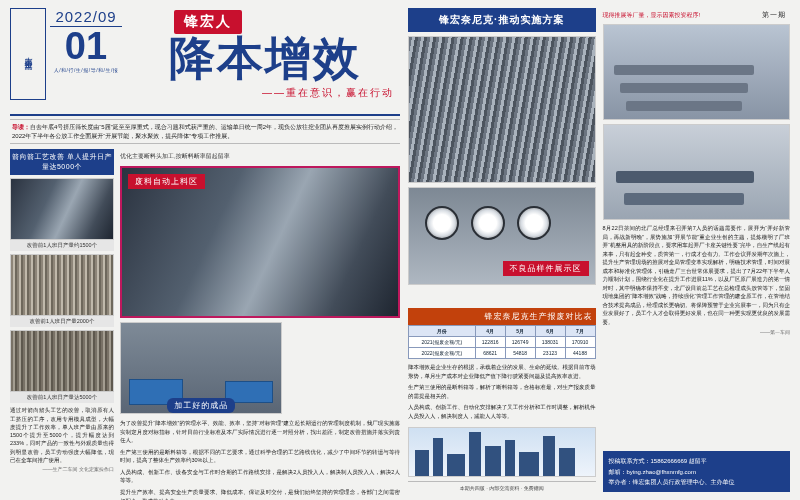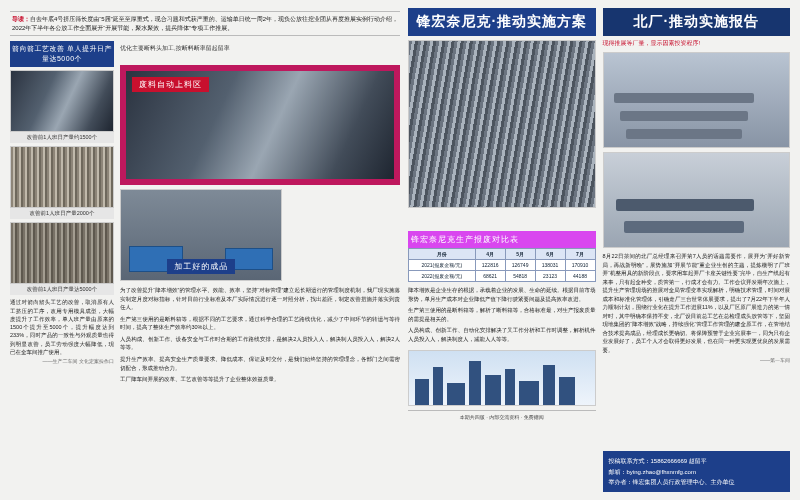--- a/index.html
+++ b/index.html
@@ -122,22 +122,22 @@
 
   .sec-head {
     color:#c8102e; font-size:13px; font-weight:bold;
     letter-spacing:1px; line-height:1.2;
     border-bottom:2px solid #1d3f8a; padding-bottom:2px;
   }
   .sec-sub {
     font-size:6px; color:#333; margin-top:3px; line-height:1.5;
   }
   .photo-main {
-    width:100%; height:120px; margin-top:12px; position:relative;
-    overflow:hidden; border:6px solid #be185d;
+    width:100%; height:152px; margin-top:5px; position:relative;
+    overflow:hidden; border:2px solid #be185d;
   }
   .ribbon {
     position:absolute; left:6px; top:6px;
     background:#c8102e; color:#fff; font-size:8px;
     padding:2px 7px; letter-spacing:1px;
   }
   .ribbon.right { left:auto; right:6px; }
   .ribbon.dark { background:#1d3f8a; }
   .photo-row { display:flex; gap:4px; margin-top:4px; }
   .photo-row .ph { position:relative; height:92px; overflow:hidden; border:1px solid #ccc; }
@@ -149,31 +149,31 @@
   }
   .body-text p { margin:0 0 3px 0; }
   .sign {
     text-align:right; font-size:5px; color:#666; margin-top:2px;
   }
 
   
   .rcol { flex:1; display:flex; flex-direction:column; }
   .rhead {
     background:#1d3f8a; color:#fff; text-align:center;
-    font-size:14px; font-weight:bold; letter-spacing:1px;
+    font-size:10px; font-weight:bold; letter-spacing:1px;
     padding:5px 3px;
   }
   .rhead.dark2 { background:#17356f; }
   .rphoto { width:100%; height:150px; margin-top:4px; overflow:hidden; position:relative; border:1px solid #ccc; }
   .rphoto.tall { height:168px; }
   .rphoto.short { height:96px; }
   .rtext { font-size:5.5px; line-height:1.55; color:#222; text-align:justify; margin-top:4px; }
   .rtext p { margin:0 0 3px 0; }
   .tbl-title {
-    background:#d946ef; color:#fff; text-align:left;
+    background:#c2410c; color:#fff; text-align:right;
     font-size:8px; padding:3px; margin-top:23px; letter-spacing:1px;
   }
   table.rtable {
     width:100%; border-collapse:collapse; font-size:5px; margin-top:0;
     background:#fff;
   }
   table.rtable th, table.rtable td {
     border:1px solid #8899bb; text-align:center; padding:2px 1px; color:#123;
   }
   table.rtable th { background:#dce5f5; font-weight:bold; }
@@ -215,20 +215,33 @@
 <body>
 
 <div class="page">
 
   <div class="issue-top">第一期</div>
 
   <div class="cols">
 
     <div class="left-col">
 
+      <div class="masthead">
+        <div class="mh-left">农历壬寅虎年</div>
+        <div class="mh-date">
+          <div class="yr">2022/09</div>
+          <div class="day">01</div>
+          <div class="sub">人/和/行/生/报/导/和/生/报</div>
+        </div>
+        <div class="mh-title">
+          <div class="mh-badge">锋宏人</div>
+          <div class="mh-big">降本增效</div>
+          <div class="mh-slogan">——重在意识，赢在行动</div>
+        </div>
+      </div>
 
       <div class="mh-lead">
         <span class="lead-tag">导读：</span><span>自去年底4号挤压筛长度由“5届”延至至厚重式，现合习题和式获严重的、运输单日统一周2年，现负公放往挖业团从再度推展实例行动介绍，2022年下半年各公放工作全面展开“开展节能，聚水聚效，提兵降体”专项工作推展。</span>
       </div>
 
       <div class="left-body">
 
         <div class="lb-narrow">
           <div class="mini-title">箭向箭工艺改善
 单人提升日产量达5000个</div>
@@ -258,21 +271,21 @@
           <div class="photo-main">
             <div class="fill machine"></div>
             <div class="ribbon">废料自动上料区</div>
           </div>
 
           <div class="photo-row">
             <div class="ph ph1">
               <div class="fill bins"></div>
               <div class="bin" style="left:8px;bottom:8px;width:54px;height:26px;"></div>
               <div class="bin" style="right:8px;bottom:10px;width:48px;height:22px;"></div>
-              <div class="ribbon dark" style="top:auto;bottom:6px;left:50%;transform:translateX(-50%);">加工好的成品</div>
+              <div class="ribbon dark" style="top:auto;bottom:0;left:50%;transform:translateX(-50%);border-radius:6px;">加工好的成品</div>
             </div>
           </div>
 
           <div class="body-text">
             <p>为了改善提升“降本增效”的管理水平、效能、效率，坚持“对标管理”建立起长期运行的管理制度机制，我厂现实施落实制定月度对标指标，针对目前行业标准及本厂实际情况进行逐一对照分析，找出差距，制定改善措施并落实到责任人。</p>
             <p>生产第三使用的是断料箱等，根据不同的工艺要求，通过科学合理的工艺路线优化，减少了中间环节的转运与等待时间，提高了整体生产效率约30%以上。</p>
             <p>人员构成、创新工作、设备安全与工作时合期的工作路线安排，是解决2人员投入人，解决制人员投入人，解决2人等等。</p>
             <p>提升生产效率、提高安全生产质量要求、降低成本、保证及时交付，是我们始终坚持的管理理念，各部门之间需密切配合，形成推动合力。</p>
             <p>工厂降车间开展的改革、工艺改善等等提升了企业整体效益质量。</p>
           </div>
@@ -284,20 +297,27 @@
 
     <div class="right-col">
 
       <div class="rcol">
         <div class="rhead">锋宏奈尼克·推动实施方案</div>
 
         <div class="rphoto tall">
           <div class="fill coils"></div>
         </div>
 
+        <div class="rphoto" style="height:112px">
+          <div class="fill gauges"></div>
+          <div class="gauge-dot" style="left:16px;top:18px;width:34px;height:34px;"></div>
+          <div class="gauge-dot" style="left:62px;top:18px;width:34px;height:34px;"></div>
+          <div class="gauge-dot" style="left:108px;top:18px;width:34px;height:34px;"></div>
+          <div class="ribbon right" style="top:auto;bottom:8px;">不良品样件展示区</div>
+        </div>
 
         <div class="tbl-title">锋宏奈尼克生产报废对比表</div>
         <table class="rtable">
           <thead>
             <tr>
               <th>月份</th>
               <th>4月</th>
               <th>5月</th>
               <th>6月</th>
               <th>7月</th>
@@ -336,21 +356,20 @@
           <div class="sky-b" style="left:96px;width:10px;height:36px;"></div>
           <div class="sky-b" style="left:110px;width:20px;height:24px;"></div>
           <div class="sky-b" style="left:134px;width:12px;height:40px;"></div>
           <div class="sky-b" style="left:150px;width:16px;height:28px;"></div>
         </div>
 
         <div class="footline">本期共四版 · 内部交流资料 · 免费赠阅</div>
       </div>
 
       <div class="rcol">
-        <div class="rhead dark2">北厂·推动实施报告</div>
         <div class="sec-sub" style="color:#c8102e;font-size:6px;margin-top:3px;">现得推展等厂量，显示因素投资程序!</div>
 
         <div class="rphoto short">
           <div class="fill meet"></div>
           <div class="meet-row" style="left:10px;top:40px;width:140px;height:10px;"></div>
           <div class="meet-row" style="left:16px;top:58px;width:128px;height:10px;"></div>
           <div class="meet-row" style="left:22px;top:76px;width:116px;height:10px;"></div>
         </div>
 
         <div class="rphoto short">

